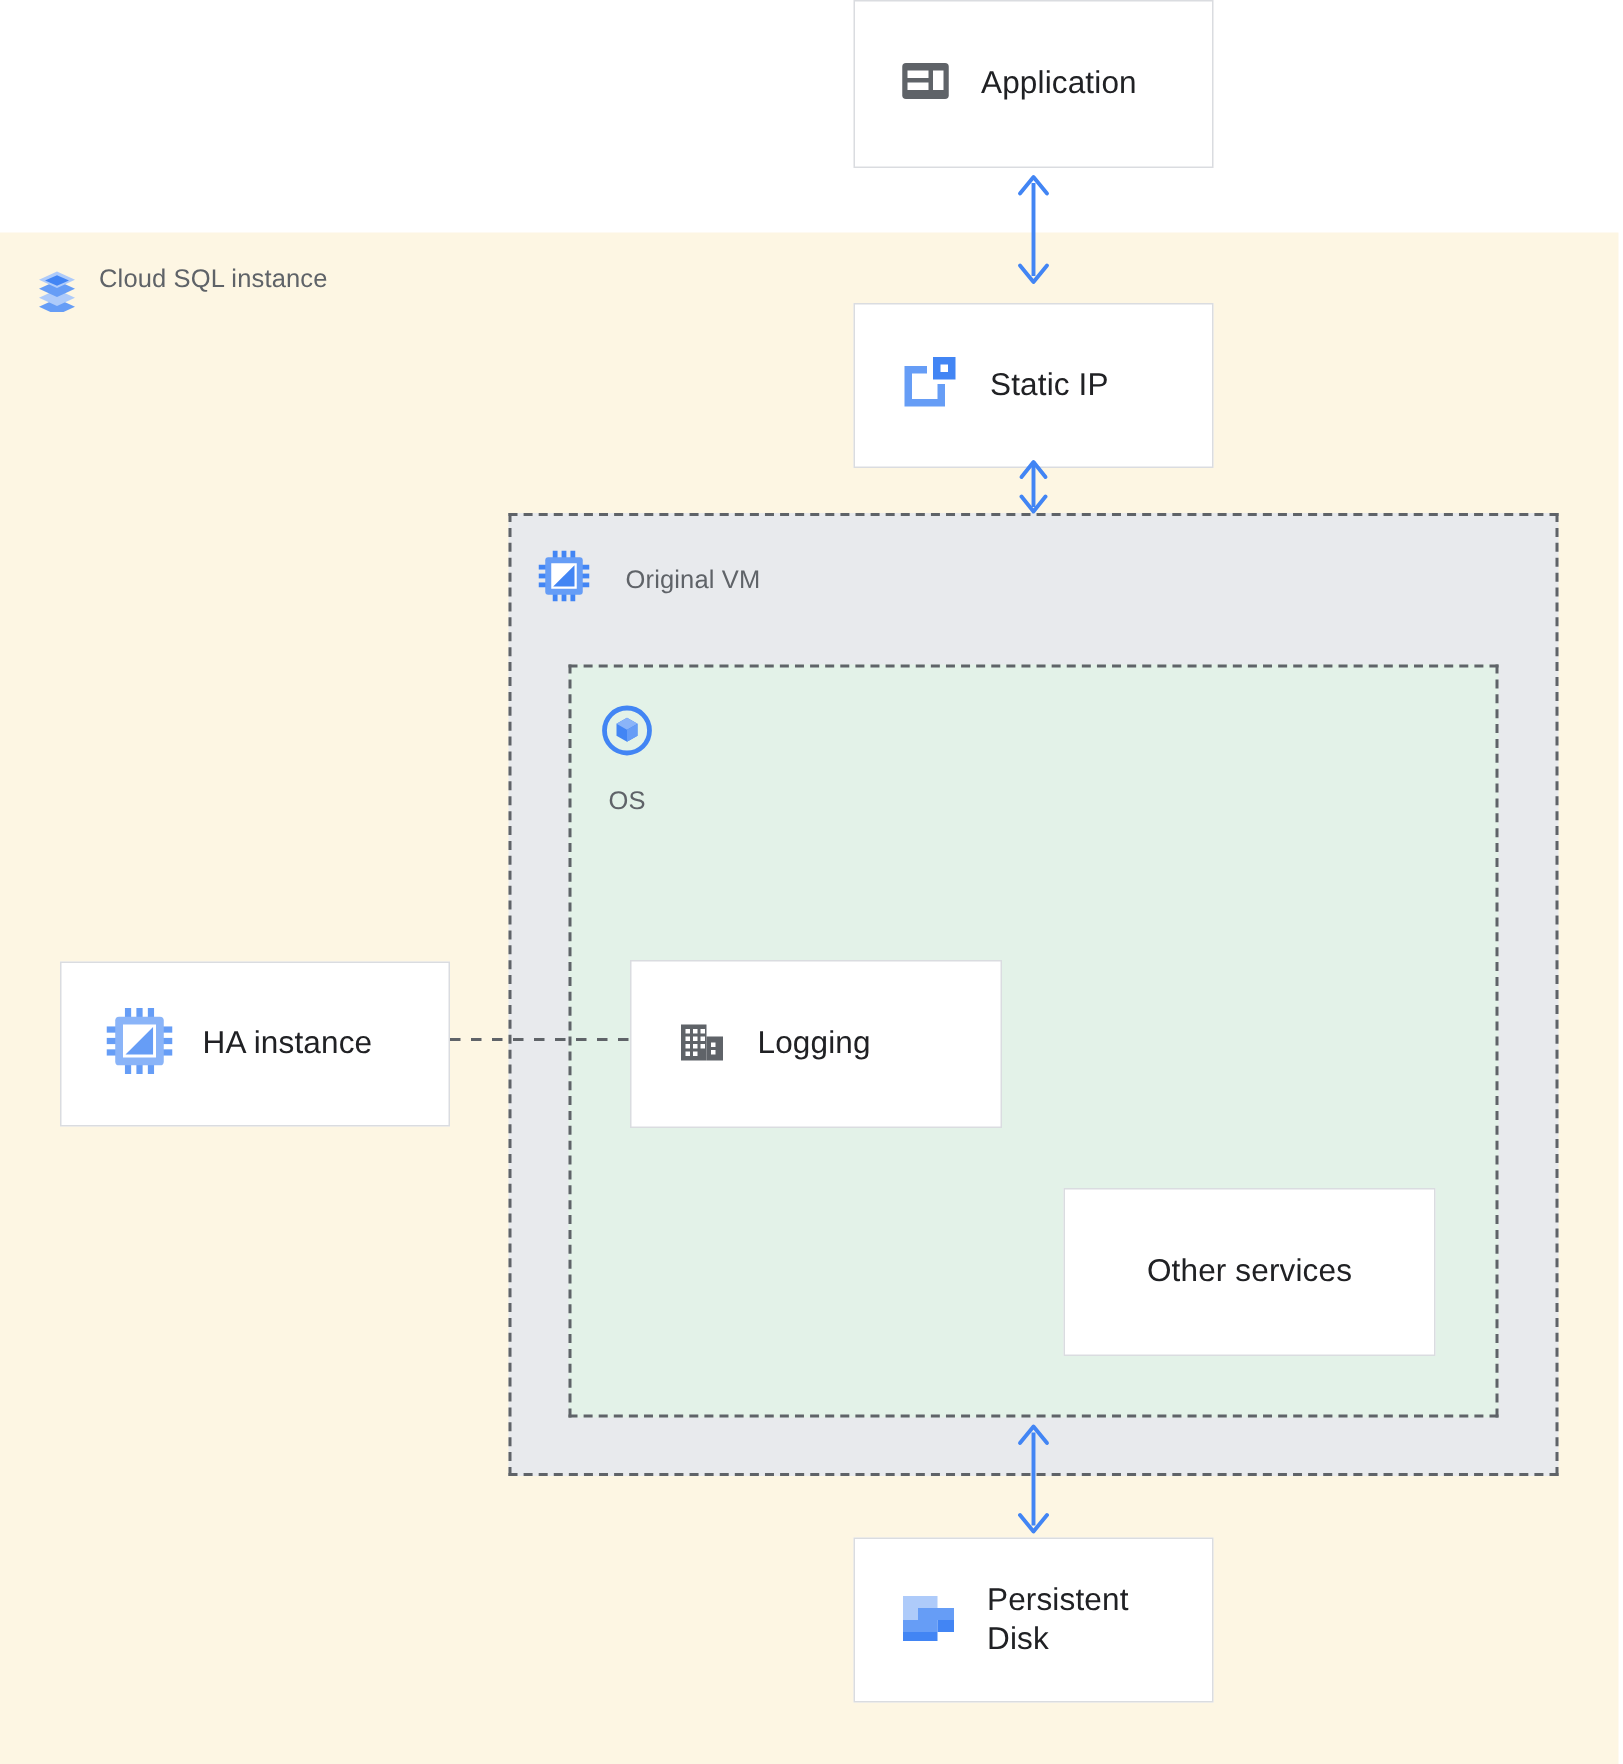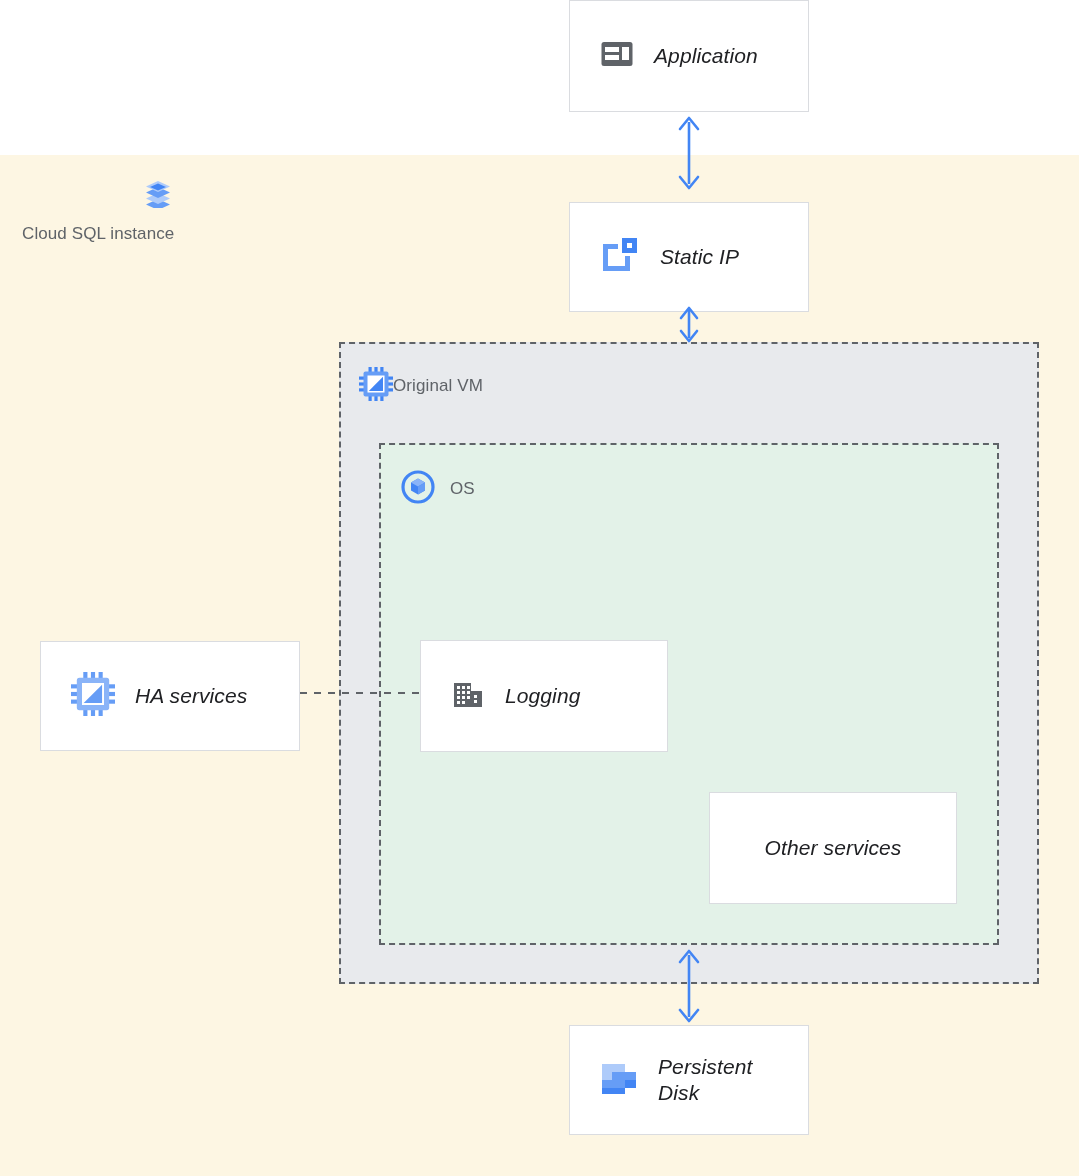--- a/index.html
+++ b/index.html
@@ -27,23 +27,22 @@
     top: 155px;
     width: 1079px;
     height: 1021px;
     background: #fdf6e3;
   }
   .cloudsql-label {
     position: absolute;
     left: 22px;
     top: 176px;
     display: flex;
-    align-items: flex-end;
+    align-items: flex-start;
     gap: 12px;
-    flex-direction: column;
   }
   .cloudsql-label .txt {
     font-size: 17px;
     color: #5f6368;
     letter-spacing: 0.1px;
   }
 
   
   .vm-region {
     position: absolute;
@@ -54,21 +53,21 @@
     background: #e8eaed;
     border: 2px dashed #5f6368;
     box-sizing: border-box;
   }
   .vm-label {
     position: absolute;
     left: 359px;
     top: 367px;
     display: flex;
     align-items: center;
-    gap: 0;
+    gap: 24px;
   }
   .vm-label .txt {
     font-size: 17px;
     color: #5f6368;
     letter-spacing: 0.1px;
   }
 
   
   .os-region {
     position: absolute;
@@ -80,36 +79,36 @@
     border: 2px dashed #5f6368;
     box-sizing: border-box;
   }
   .os-label {
     position: absolute;
     left: 400px;
     top: 469px;
     display: flex;
     align-items: center;
     gap: 14px;
+    flex-direction: column;
   }
   .os-label .txt {
     font-size: 17px;
     color: #5f6368;
     letter-spacing: 0.1px;
   }
 
   
   .node {
     position: absolute;
     background: #ffffff;
     border: 1px solid #dadce0;
     box-sizing: border-box;
     display: flex;
     align-items: center;
-    font-style: italic;
   }
   .node.with-icon {
     justify-content: flex-start;
     padding-left: 30px;
     gap: 20px;
   }
   .node.text-only {
     justify-content: center;
   }
   .node .label {
@@ -238,21 +237,21 @@
           <rect x="0" y="21.3" width="5" height="3.2"></rect>
           <rect x="29" y="9.5" width="5" height="3.2"></rect>
           <rect x="29" y="15.4" width="5" height="3.2"></rect>
           <rect x="29" y="21.3" width="5" height="3.2"></rect>
         </g>
         <rect x="4.5" y="4.5" width="25" height="25" rx="2" fill="#8ab4f8"></rect>
         <rect x="8.5" y="8.5" width="17" height="17" fill="#ffffff"></rect>
         <polygon points="9.8,24 24,9.8 24,24" fill="#669df6"></polygon>
       </svg>
     </span>
-    <span class="label">HA services</span>
+    <span class="label">HA instance</span>
   </div>
 
   <div class="node node-database with-icon">
     <span class="icon">
       <svg width="34" height="34" viewBox="0 0 34 34">
         <rect x="3" y="6" width="17" height="24" fill="#5f6368"></rect>
         <rect x="20" y="14" width="11" height="16" fill="#5f6368"></rect>
         <g fill="#ffffff">
           <rect x="6" y="9" width="3" height="3"></rect>
           <rect x="11" y="9" width="3" height="3"></rect>

